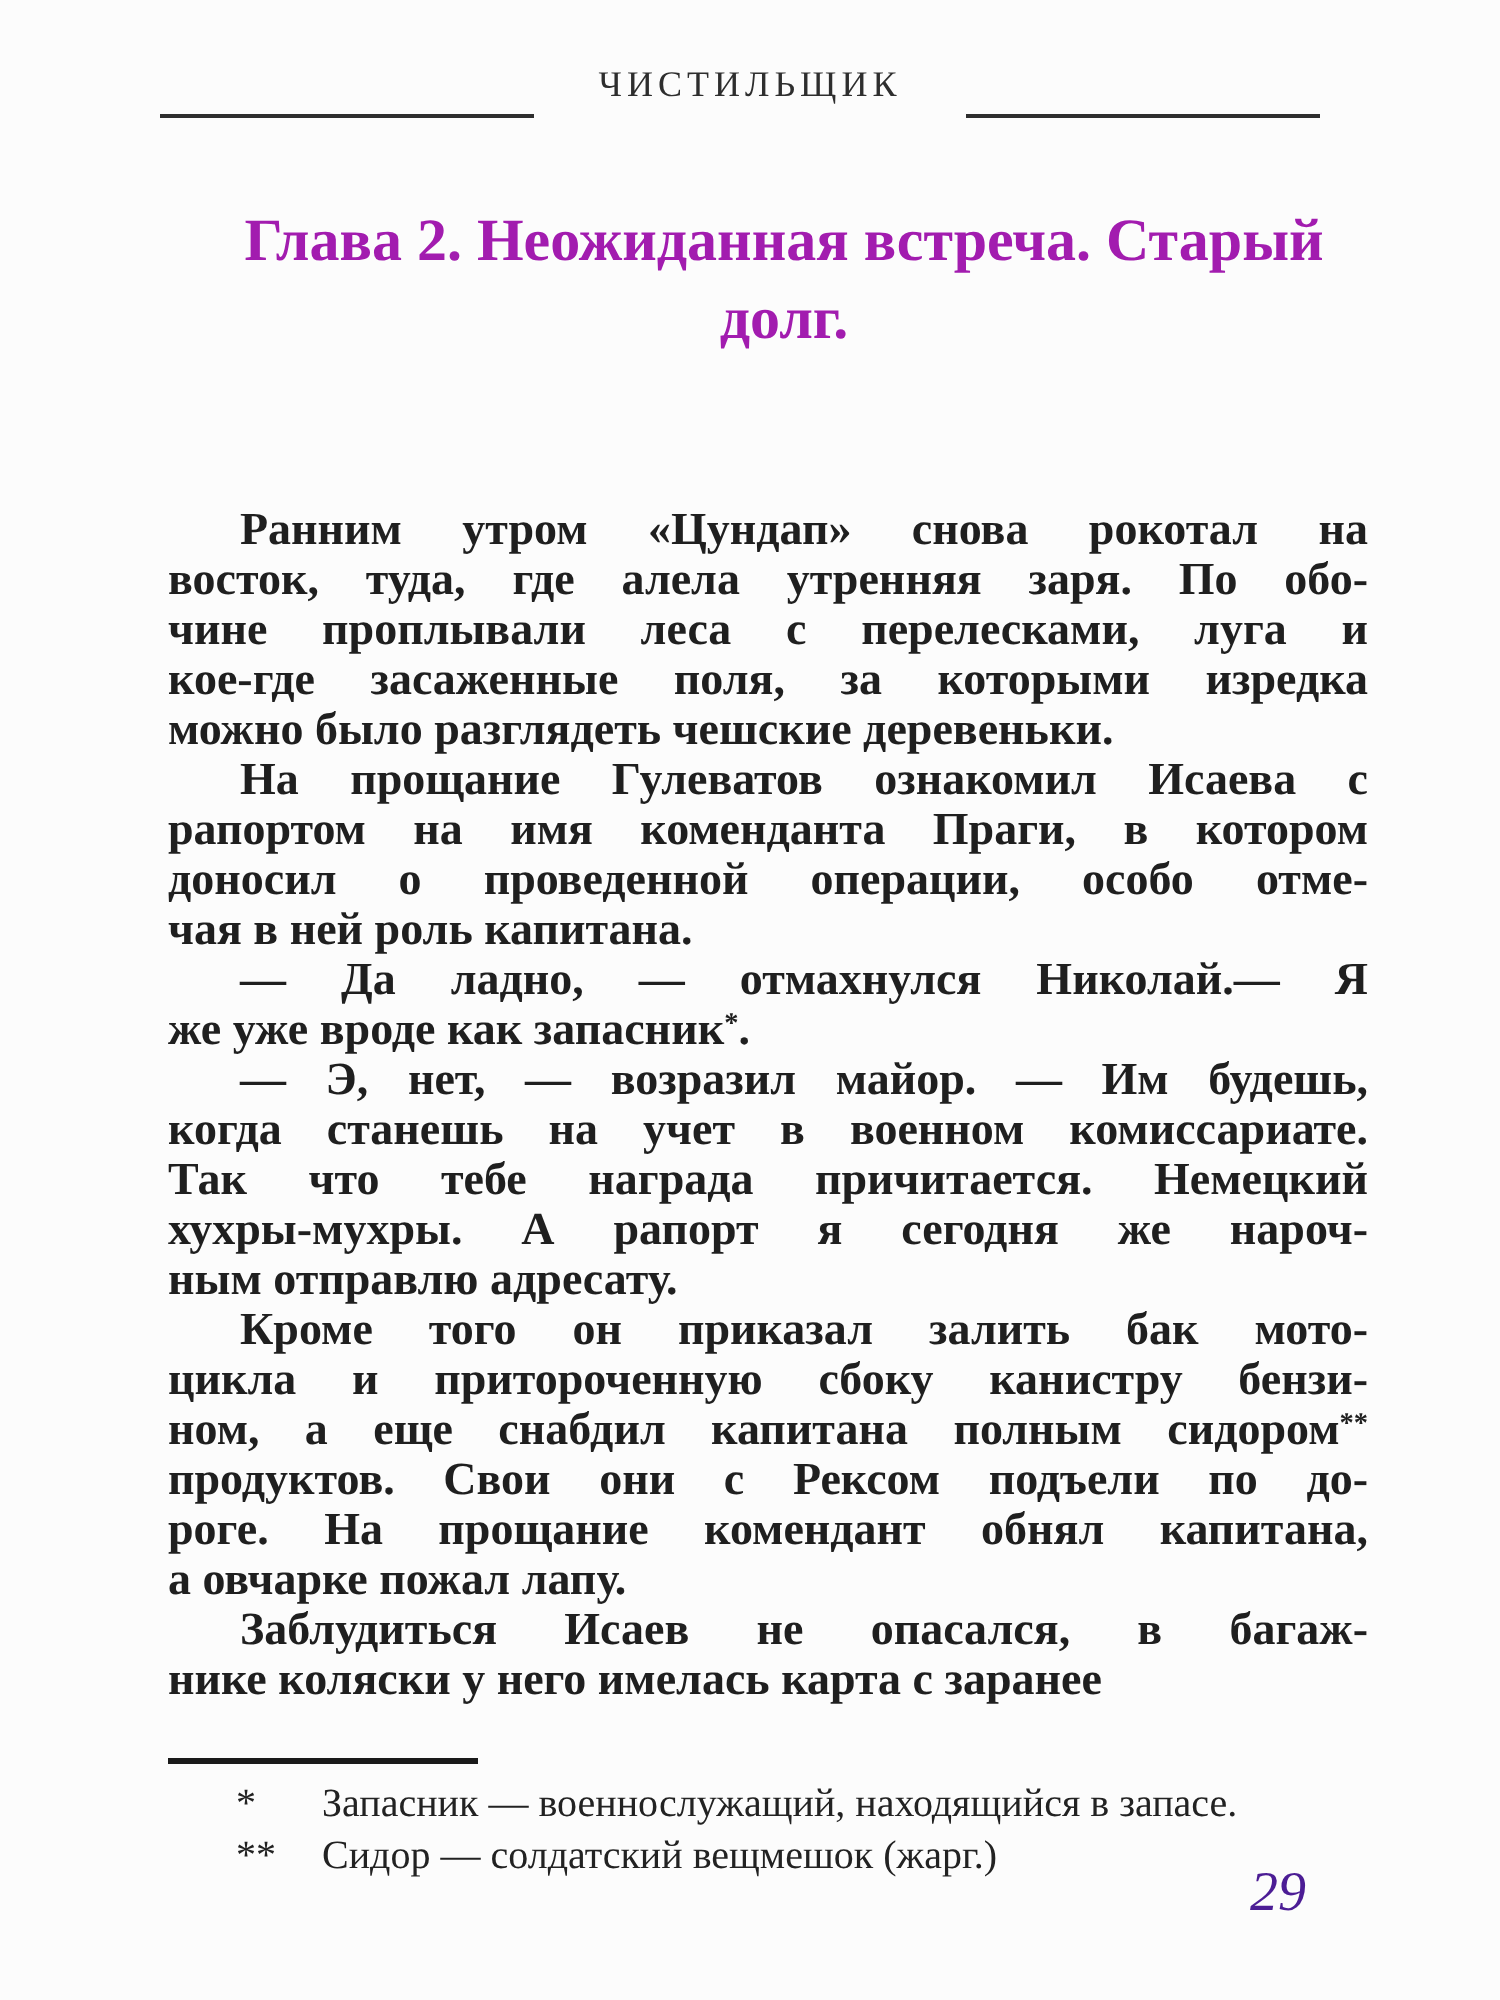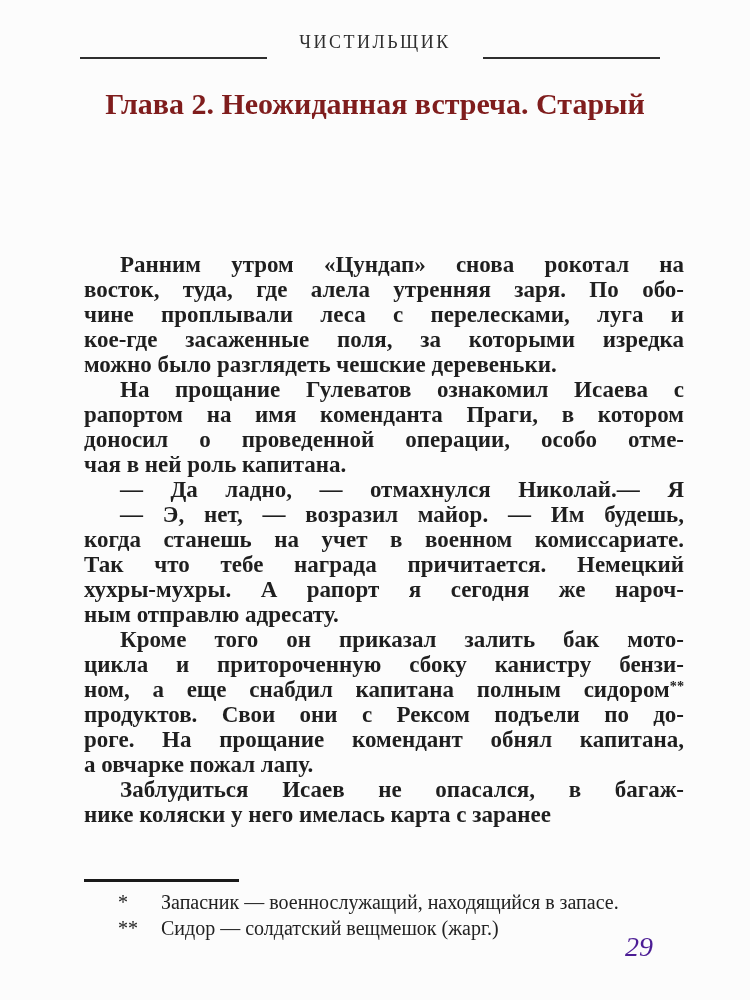--- a/index.html
+++ b/index.html
@@ -33,25 +33,25 @@
     background: var(--rule, #2e2e2e);
   }
   .runrule.left  { left: 80px;  width: 187px; }
   .runrule.right { left: 483px; width: 177px; }
 
   
   .chapter {
     position: absolute;
     top: 84px; left: 40px;
     width: 670px;
-    margin: 0;
+    margin: 17px;
     font-size: 30px;
     line-height: 39px;
     font-weight: 700;
-    color: #7f1d1d;
+    color: #a21caf;
   }
   .chapter .tline { text-align: center; }
 
   
   .bodytext {
     position: absolute;
     top: 252px; left: 84px;
     width: 600px;
     font-size: 23px;
     line-height: 25px;
@@ -104,38 +104,40 @@
 <body>
 
 <div class="page">
 
   <div class="runrule left"></div>
   <div class="runhead">ЧИСТИЛЬЩИК</div>
   <div class="runrule right"></div>
 
   <h1 class="chapter">
       <div class="tline">Глава 2. Неожиданная встреча. Старый</div>
+      <div class="tline">долг.</div>
     </h1>
 
   <div class="bodytext">
       <div class="para">
         <div class="bline indent">Ранним утром «Цундап» снова рокотал на</div>
         <div class="bline">восток, туда, где алела утренняя заря. По обо-</div>
         <div class="bline">чине проплывали леса с перелесками, луга и</div>
         <div class="bline">кое-где засаженные поля, за которыми изредка</div>
         <div class="bline lastline">можно было разглядеть чешские деревеньки.</div>
       </div>
       <div class="para">
         <div class="bline indent">На прощание Гулеватов ознакомил Исаева с</div>
         <div class="bline">рапортом на имя коменданта Праги, в котором</div>
         <div class="bline">доносил о проведенной операции, особо отме-</div>
         <div class="bline lastline">чая в ней роль капитана.</div>
       </div>
       <div class="para">
         <div class="bline indent">— Да ладно, — отмахнулся Николай.— Я</div>
+        <div class="bline lastline">же уже вроде как запасник<sup>*</sup>.</div>
       </div>
       <div class="para">
         <div class="bline indent">— Э, нет, — возразил майор. — Им будешь,</div>
         <div class="bline">когда станешь на учет в военном комиссариате.</div>
         <div class="bline">Так что тебе награда причитается. Немецкий</div>
         <div class="bline">хухры-мухры. А рапорт я сегодня же нароч-</div>
         <div class="bline lastline">ным отправлю адресату.</div>
       </div>
       <div class="para">
         <div class="bline indent">Кроме того он приказал залить бак мото-</div>

